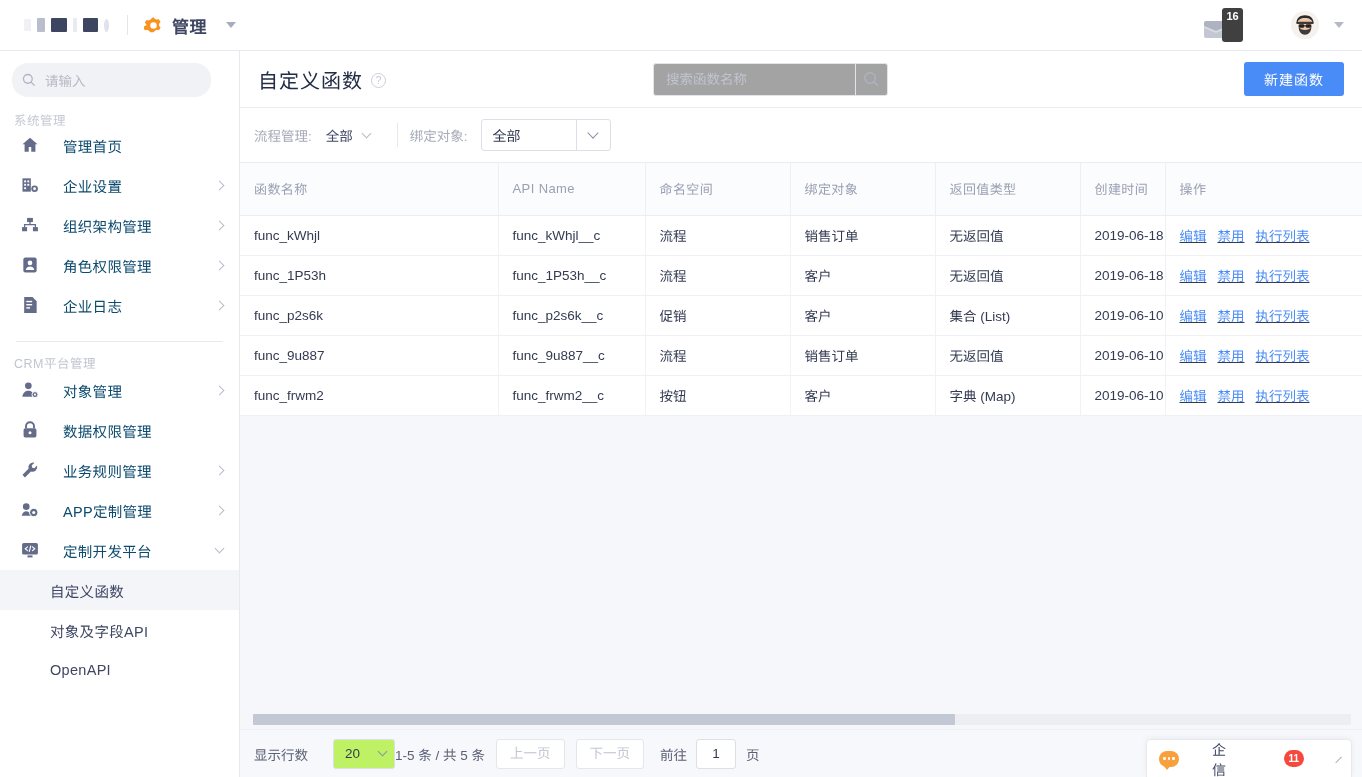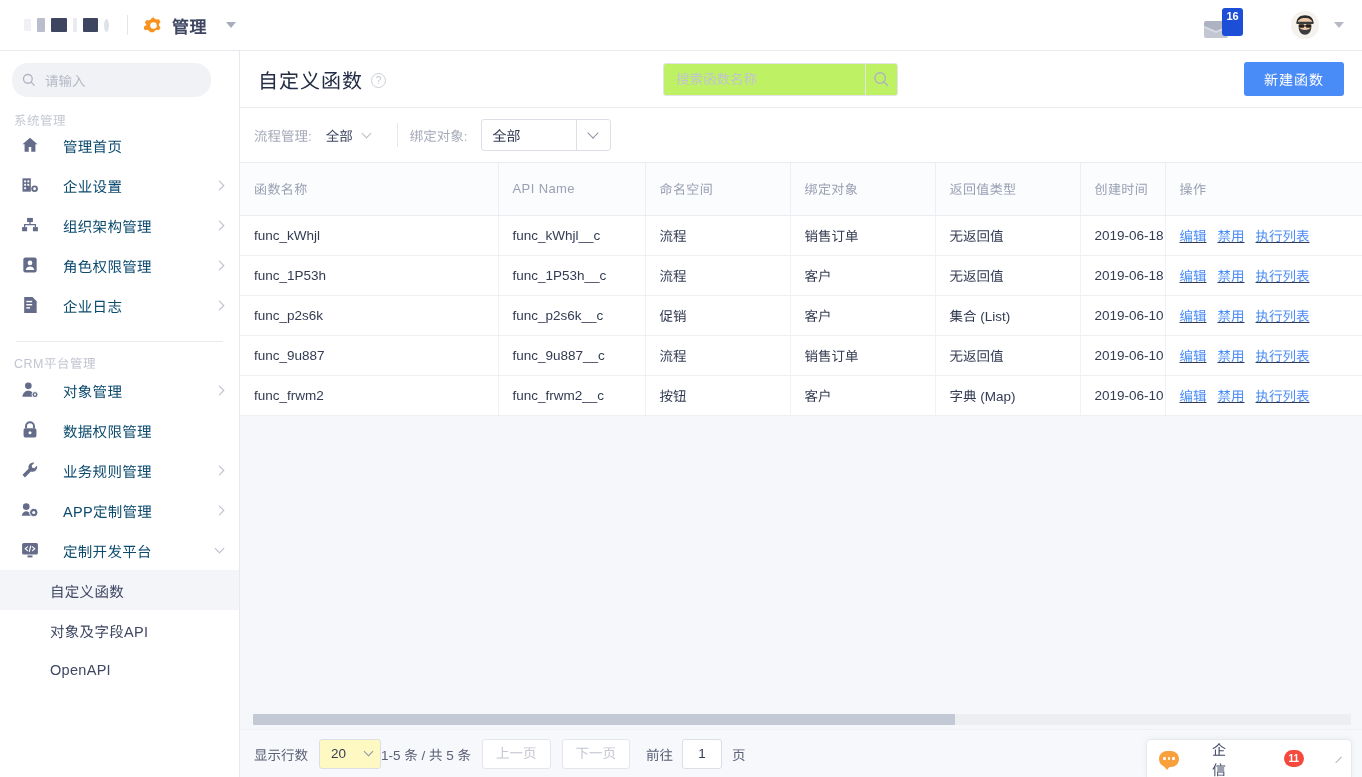--- a/index.html
+++ b/index.html
@@ -41,22 +41,22 @@
     border-right: 5px solid transparent; border-top: 6px solid #a8adbd;
     margin-left: 10px;
   }
   .topbar-right {
     margin-left: auto; display: flex; align-items: center; gap: 0; margin-right: 18px;
   }
   .mail-wrap { position: relative; width: 46px; height: 36px; cursor: pointer; }
   .mail-icon { position: absolute; left: 4px; top: 10px; }
   .badge {
     position: absolute; left: 25px; top: 1px;
-    background: #1d4ed8; color: #fff; font-size: 11px; font-weight: 700;
-    min-width: 21px; height: 28px; line-height: 16px; text-align: center;
+    background: #404040; color: #fff; font-size: 11px; font-weight: 700;
+    min-width: 21px; height: 34px; line-height: 16px; text-align: center;
     border-radius: 3px; padding: 0 3px;
   }
   .avatar {
     width: 28px; height: 28px; border-radius: 50%; overflow: hidden;
     margin-left: 48px; cursor: pointer; background: #f3f1ee;
   }
   .avatar-caret {
     width: 0; height: 0; border-left: 5px solid transparent;
     border-right: 5px solid transparent; border-top: 6px solid #b6bac6;
     margin-left: 15px; cursor: pointer;
@@ -122,22 +122,22 @@
   .page-title {
     font-size: 20px; color: #222c44; font-weight: 400; margin-left: 18px;
     letter-spacing: 1px;
   }
   .help-icon {
     width: 15px; height: 15px; border: 1px solid #ccd0da; border-radius: 50%;
     color: #c2c6d2; font-size: 10px; line-height: 13px; text-align: center;
     margin-left: 8px; margin-top: 3px; cursor: pointer;
   }
   .head-search {
-    position: absolute; left: 423px; top: 12px; width: 235px; height: 33px;
-    display: flex; border: 1px solid #e2e4ea; border-radius: 3px; background: #bef264;
+    position: absolute; left: 413px; top: 12px; width: 235px; height: 33px;
+    display: flex; border: 1px solid #e2e4ea; border-radius: 3px; background: #a3a3a3;
   }
   .head-search input {
     flex: 1; border: 0; outline: none; padding: 0 12px; font-size: 13.5px;
     color: #3f4763; background: transparent;
     font-family: "Liberation Sans", sans-serif;
   }
   .head-search input::placeholder { color: #c0c4d0; }
   .head-search .sbtn {
     width: 44px; border-left: 1px solid #e2e4ea; display: flex;
     align-items: center; justify-content: center; cursor: pointer;
@@ -214,22 +214,22 @@
     position: absolute; left: 13px; top: 3px; width: 702px; height: 11px;
     background: #c2c9d4; border-radius: 1px; cursor: pointer;
   }
   .pager {
     position: absolute; left: 0; bottom: 0; width: 1122px; height: 48px;
     background: #f7f8fb; display: flex; align-items: center; padding-left: 14px;
     border-top: 1px solid #eff0f4;
   }
   .pg-lbl { font-size: 13.5px; color: #5a6076; }
   .pg-select {
-    margin-left: 11px; width: 62px; height: 30px; border: 1px solid #dcdfe6;
-    background: #fef9c3; border-radius: 3px; display: flex; align-items: center;
+    margin-left: 25px; width: 62px; height: 30px; border: 1px solid #dcdfe6;
+    background: #bef264; border-radius: 3px; display: flex; align-items: center;
     cursor: pointer;
   }
   .pg-select .v { font-size: 13.5px; color: #333b52; margin-left: 11px; }
   .pg-select i {
     margin-left: auto; margin-right: 8px; width: 7px; height: 7px;
     border-right: 1.5px solid #8e94a6; border-bottom: 1.5px solid #8e94a6;
     transform: rotate(45deg); margin-top: -4px; display: block;
   }
   .pg-count { font-size: 13.5px; color: #5a6076; margin-left: 0; }
   .pg-btn {

